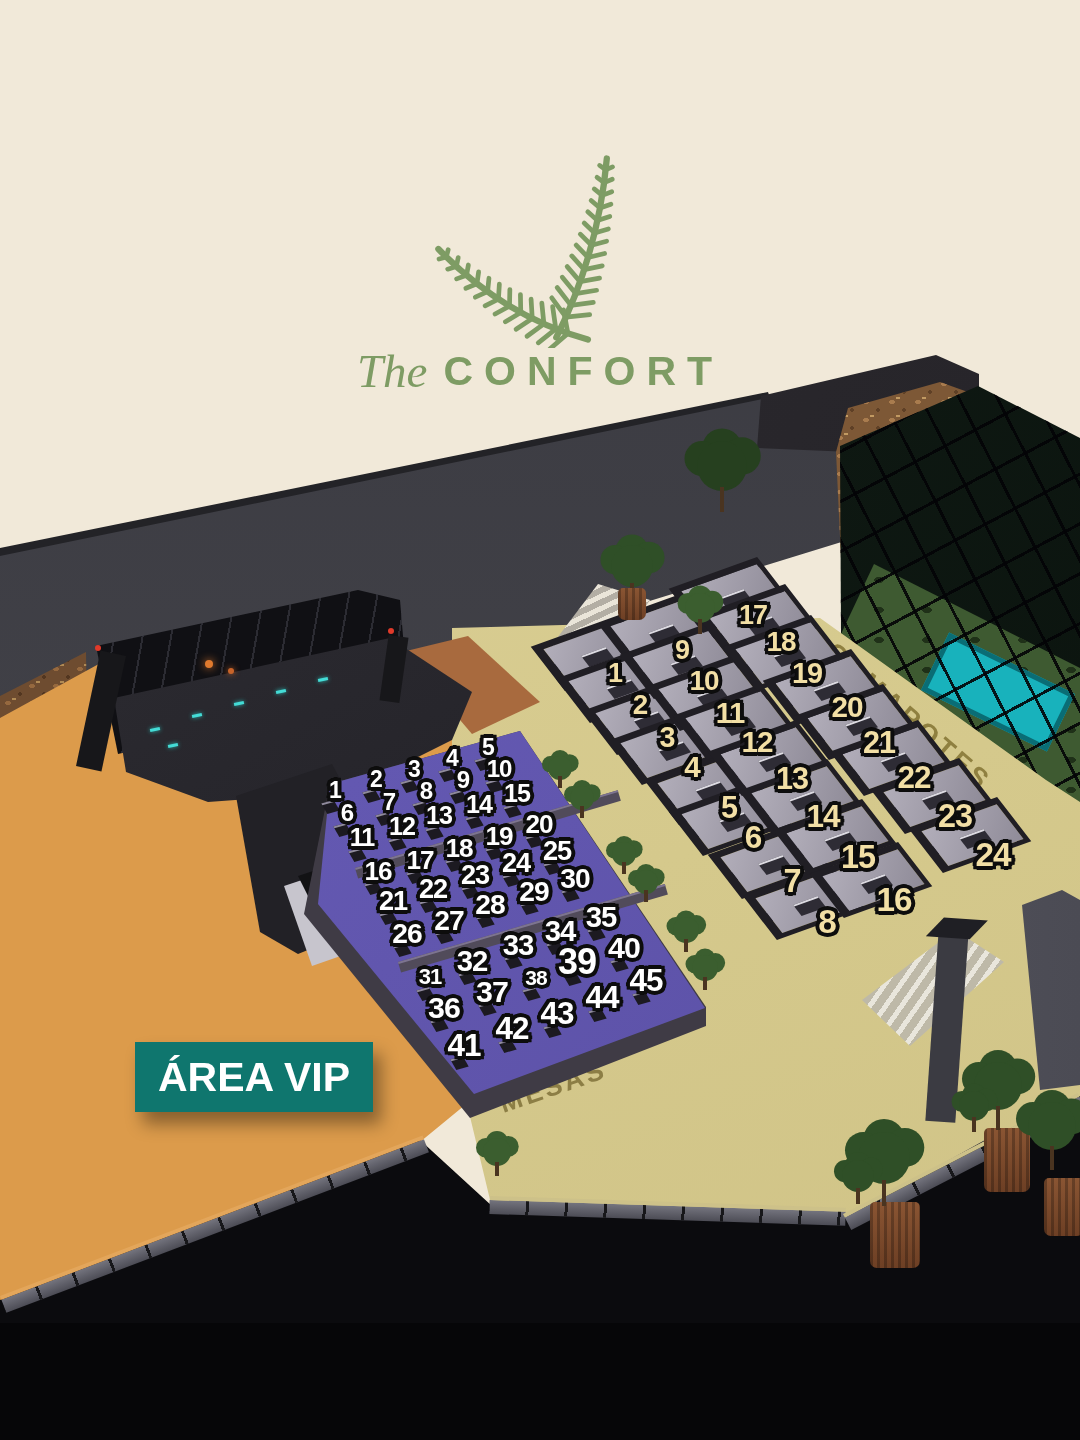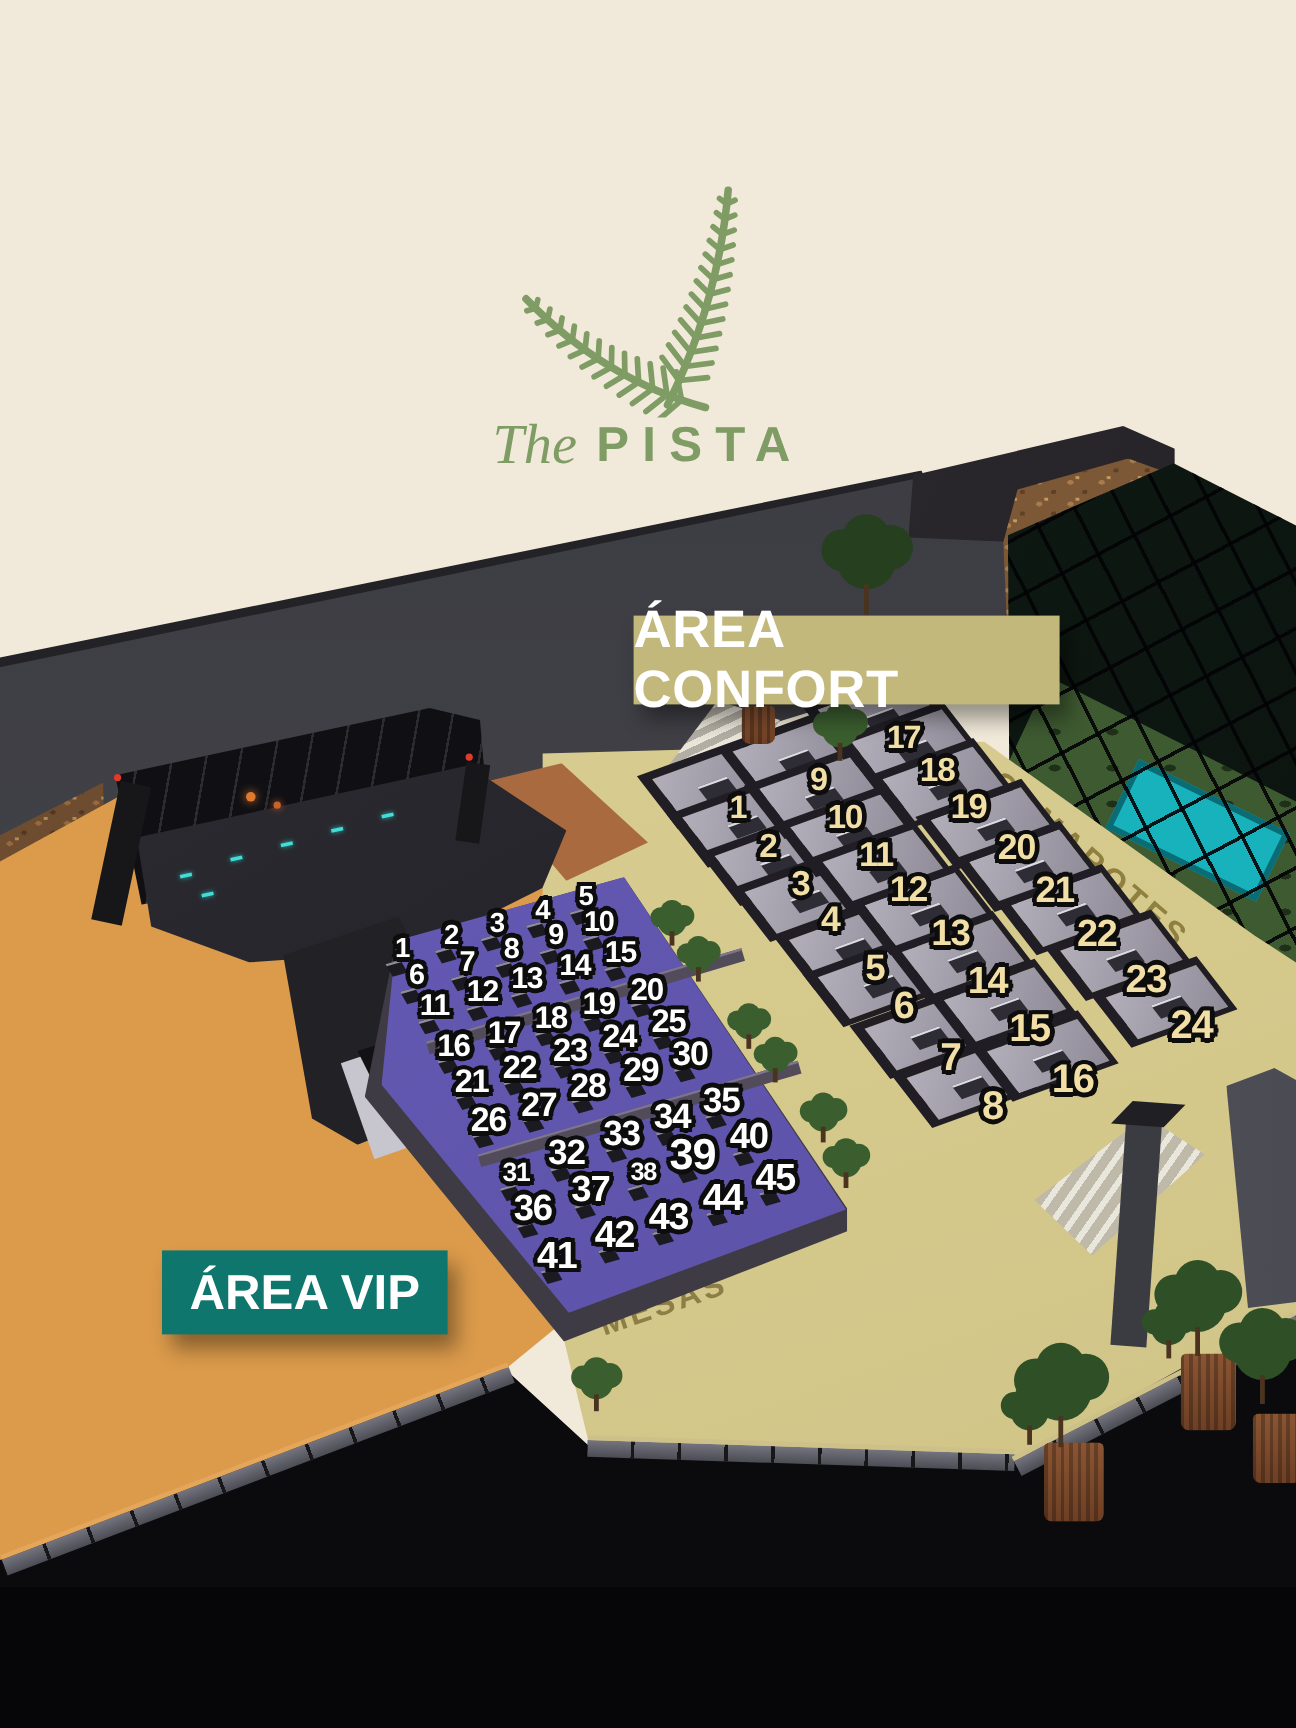--- a/index.html
+++ b/index.html
@@ -313,23 +313,20 @@
       <div class="pot" style="left: 984px; top: 1128px; width: 46px; height: 64px;"></div>
       <div class="blob" style="left: 974px; top: 1062px; width: 48px; height: 48px; background: rgb(47, 79, 39); box-shadow: rgb(47, 79, 39) 19.2px -9.6px 0px -6px, rgb(47, 79, 39) -19.2px -7.2px 0px -7.2px, rgb(47, 79, 39) 0px -16.8px 0px -4.8px;"></div>
       <div class="trunk" style="left: 996px; top: 1106px; width: 4px; height: 24px;"></div>
       <div class="blob" style="left: 959px; top: 1091px; width: 30px; height: 30px; background: rgb(47, 79, 39); box-shadow: rgb(47, 79, 39) 12px -6px 0px -3.75px, rgb(47, 79, 39) -12px -4.5px 0px -4.5px, rgb(47, 79, 39) 0px -10.5px 0px -3px;"></div>
       <div class="trunk" style="left: 972px; top: 1117px; width: 4px; height: 15px;"></div>
       <div class="pot" style="left: 1044px; top: 1178px; width: 40px; height: 58px;"></div>
       <div class="blob" style="left: 1028px; top: 1102px; width: 48px; height: 48px; background: rgb(47, 79, 39); box-shadow: rgb(47, 79, 39) 19.2px -9.6px 0px -6px, rgb(47, 79, 39) -19.2px -7.2px 0px -7.2px, rgb(47, 79, 39) 0px -16.8px 0px -4.8px;"></div>
       <div class="trunk" style="left: 1050px; top: 1146px; width: 4px; height: 24px;"></div>
     </div>
 
-  <div class="banner banner-confort">
-    <span>ÁREA CONFORT</span>
-  </div>
   <div class="banner banner-vip">
     <span>ÁREA VIP</span>
   </div>
 
   <div class="abs" style="inset:0;" id="chipLayer">
       <div class="chip vip" style="left: 335px; top: 790px; font-size: 23px;">
         <span class="o">1</span>
         <span class="f">1</span>
       </div>
       <div class="chip vip" style="left: 376px; top: 779px; font-size: 23px;">
@@ -655,15 +652,15 @@
       <line x1="44.61900165289257" y1="128.92657190082645" x2="46.22928837145843" y2="117.65189370499542" class="barb"></line>
       <line x1="44.61900165289257" y1="128.92657190082645" x2="34.07364685114254" y2="133.22853469015237" class="barb"></line>
       <line x1="34.71421487603306" y1="120.92743801652892" x2="36.50159843878995" y2="111.11619195622727" class="barb"></line>
       <line x1="34.71421487603306" y1="120.92743801652892" x2="25.34270174920018" y2="124.33772113817695" class="barb"></line>
       <line x1="25.00948099173555" y1="112.4615140495868" x2="26.857204783994234" y2="104.107037676695" class="barb"></line>
       <line x1="25.00948099173555" y1="112.4615140495868" x2="16.865002574310374" y2="115.08426641795509" class="barb"></line>
       <line x1="15.504800000000007" y1="103.52880000000002" x2="17.300135192725897" y2="96.61820150596493" class="barb"></line>
       <line x1="15.504800000000007" y1="103.52880000000002" x2="8.633138672300625" y2="105.46783857553191" class="barb"></line>
     </svg>
   <div class="logo-text">
-    <span class="the">The</span><span class="forest">PISTA</span>
+    <span class="the">The</span><span class="forest">CONFORT</span>
   </div>
 </div>
 
 </body></html>

